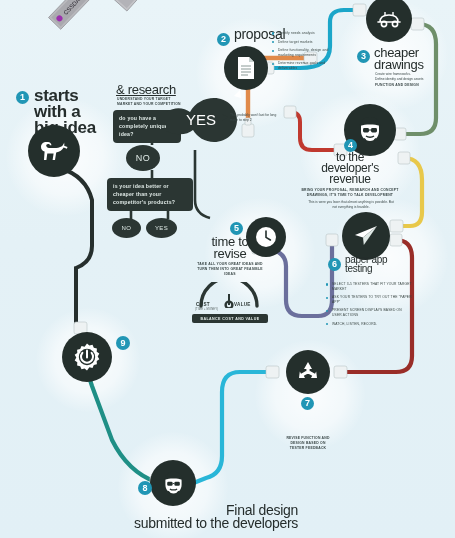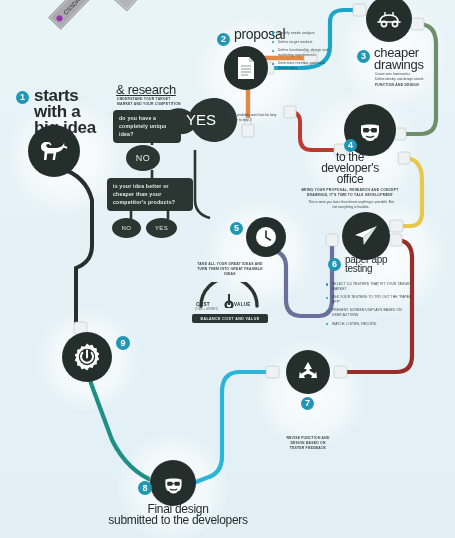--- a/index.html
+++ b/index.html
@@ -218,31 +218,33 @@
       <rect x="8" y="13" width="6" height="4.4" rx="1.4" fill="#242f2c"></rect>
       <rect x="16" y="13" width="6" height="4.4" rx="1.4" fill="#242f2c"></rect>
       <path d="M14 15h2" stroke="#242f2c" stroke-width="1"></path>
       <path d="M11 21c2 1.6 6 1.6 8 0" stroke="#242f2c" stroke-width="1.4" fill="none"></path>
       <path d="M9 23.5c1 .8 2 1.2 2 3M21 23.5c-1 .8-2 1.2-2 3" stroke="#242f2c" stroke-width="1.2" fill="none"></path>
     </svg>
   </div>
   <div class="numbadge" style="left:344px;top:139px;width:13px;height:13px;">4</div>
   <div class="hd ctr" style="left:288px;top:152px;width:124px;font-size:12px;white-space:pre-line;">to the
 developer's
-office</div>
+revenue</div>
   <div class="sub ctr" style="left:292px;top:188px;width:116px;">BRING YOUR PROPOSAL, RESEARCH AND CONCEPT DRAWINGS, IT'S TIME TO TALK DEVELOPMENT</div>
   <div class="note ctr" style="left:306px;top:200px;width:90px;">This is were you learn that almost anything is possible. But not everything is feasible.</div>
 
   <div class="numbadge" style="left:230px;top:222px;width:13px;height:13px;">5</div>
   <div class="node" style="left:246px;top:217px;width:40px;height:40px;">
     <svg width="24" height="24" viewBox="0 0 24 24">
       <circle cx="12" cy="12" r="10" fill="#fff"></circle>
       <path d="M12 6v6.4l4.4 2.6" stroke="#242f2c" stroke-width="1.6" fill="none" stroke-linecap="round"></path>
     </svg>
   </div>
+  <div class="hd ctr" style="left:190px;top:236px;width:80px;font-size:13px;white-space:pre-line;">time to
+revise</div>
   <div class="sub ctr" style="left:192px;top:262px;width:76px;">TAKE ALL YOUR GREAT IDEAS AND TURN THEM INTO GREAT FEASIBLE IDEAS</div>
 
   <svg style="position:absolute;left:196px;top:282px;" width="66" height="26" viewBox="0 0 66 26">
     <path d="M5 24a28 28 0 0 1 56 0" fill="none" stroke="#2b3633" stroke-width="3.4" stroke-linecap="round"></path>
     <circle cx="33" cy="23" r="3.4" fill="none" stroke="#2b3633" stroke-width="2.4"></circle>
     <path d="M33 23 L33 12" stroke="#2b3633" stroke-width="2"></path>
   </svg>
   <div class="gauge-lbl" style="left:196px;top:302px;">COST</div>
   <div class="gauge-sm" style="left:195px;top:308px;">(TIME + MONEY)</div>
   <div class="gauge-lbl" style="left:234px;top:302px;">VALUE</div>
@@ -282,21 +284,21 @@
       <path d="M6 12c0-6 4-9 9-9s9 3 9 9v4c0 6-4 10-9 10s-9-4-9-10z" fill="#fff"></path>
       <path d="M5 9c2-5 6-7 10-7s8 2 10 7c.4 1 .2 2-1 1.6-2-.7-5-1.2-9-1.2s-7 .5-9 1.2C4.8 11 4.6 10 5 9z" fill="#242f2c"></path>
       <rect x="8" y="13" width="6" height="4.4" rx="1.4" fill="#242f2c"></rect>
       <rect x="16" y="13" width="6" height="4.4" rx="1.4" fill="#242f2c"></rect>
       <path d="M14 15h2" stroke="#242f2c" stroke-width="1"></path>
       <path d="M11 21c2 1.6 6 1.6 8 0" stroke="#242f2c" stroke-width="1.4" fill="none"></path>
       <path d="M9 23.5c1 .8 2 1.2 2 3M21 23.5c-1 .8-2 1.2-2 3" stroke="#242f2c" stroke-width="1.2" fill="none"></path>
     </svg>
   </div>
   <div class="numbadge" style="left:138px;top:481px;width:14px;height:14px;">8</div>
-  <div class="hd ctr" style="left:58px;top:504px;width:240px;font-size:12px;white-space:pre-line;">Final design
+  <div class="hd ctr" style="left:58px;top:504px;width:240px;font-size:14px;white-space:pre-line;text-align:right;">Final design
 submitted to the developers</div>
 
   <div class="node" style="left:62px;top:332px;width:50px;height:50px;">
     <svg width="32" height="32" viewBox="0 0 32 32">
       <path d="M16 2.5l2.4 2.1 3.1-.9 1.3 3 3.1.8-.2 3.2 2.6 1.9-1.6 2.8 1.6 2.8-2.6 1.9.2 3.2-3.1.8-1.3 3-3.1-.9L16 29.5l-2.4-2.1-3.1.9-1.3-3-3.1-.8.2-3.2L3.7 19.4 5.3 16.6 3.7 13.8l2.6-1.9-.2-3.2 3.1-.8 1.3-3 3.1.9z" fill="#fff"></path>
       <circle cx="16" cy="16" r="8.2" fill="#242f2c"></circle>
       <path d="M16 9.5v7" stroke="#fff" stroke-width="2" stroke-linecap="round"></path>
       <path d="M11.4 11.8a6 6 0 1 0 9.2 0" stroke="#fff" stroke-width="2" fill="none" stroke-linecap="round"></path>
     </svg>
   </div>

